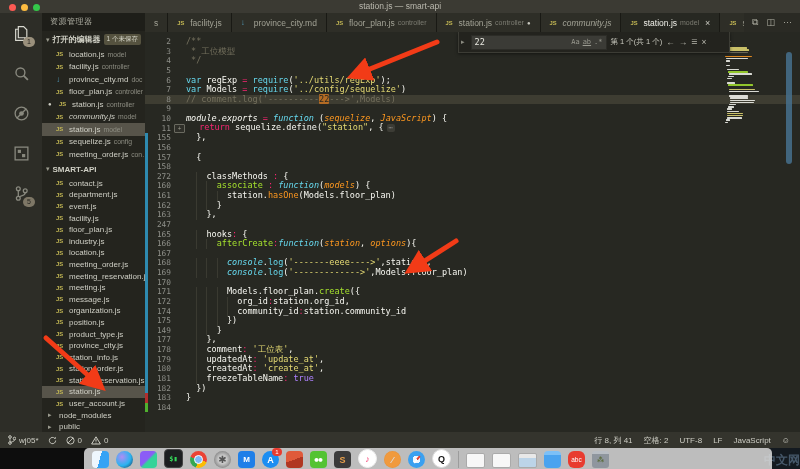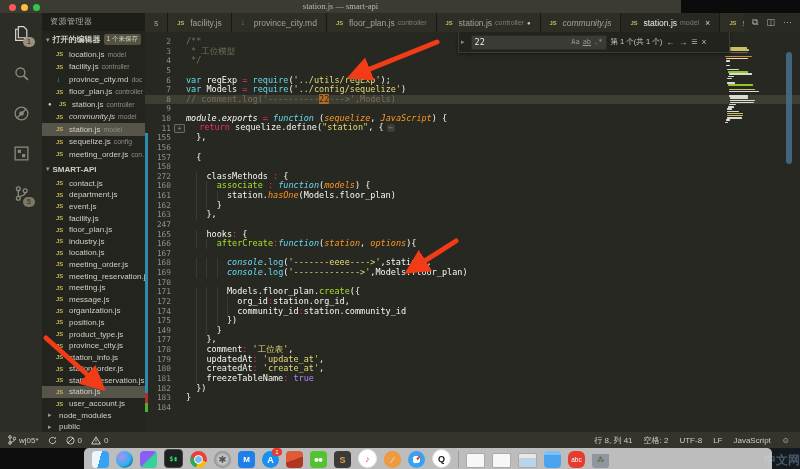--- a/index.html
+++ b/index.html
@@ -1,19 +1,19 @@
 <!DOCTYPE html>
 <html><head>
 <meta charset="utf-8">
 <style>
   html,body{margin:0;padding:0;background:#000;}
   #screen{position:relative;width:800px;height:469px;overflow:hidden;background:#0b0b0b;
     font-family:"Liberation Sans","DejaVu Sans",sans-serif;-webkit-font-smoothing:antialiased;}
   
-  #titlebar{position:absolute;left:0;top:0;width:681px;height:13px;background:#3b3a33;border-bottom:1px solid #23221d;font-family:Liberation Serif, serif;}
+  #titlebar{position:absolute;left:0;top:0;width:800px;height:13px;background:#3b3a33;border-bottom:1px solid #23221d;}
   #titlebar .title{display:block;text-align:center;font-size:8.5px;line-height:13px;color:#bab8ae;}
   .tl{position:absolute;top:3.5px;width:7px;height:7px;border-radius:50%;}
   #tl-close{left:9px;background:#fc5a53;}
   #tl-min{left:21px;background:#fdbc40;}
   #tl-zoom{left:33px;background:#34c84a;}
   
   #activitybar{position:absolute;left:0;top:13px;width:42px;height:419px;background:#2d2d27;}
   .ab-item{position:relative;width:42px;height:40px;display:flex;align-items:center;justify-content:center;opacity:.75;}
   .ab-item.active{opacity:1;}
   .ab-badge{position:absolute;right:7px;bottom:6px;min-width:10px;height:10px;border-radius:6px;background:#9a907c;
@@ -53,21 +53,21 @@
   .gmark{width:3px;height:100%;flex:none;}
   .gmark.mod{background:#2e8ab0;}
   .gmark.del{background:#b02e2e;}
   .gmark.add{background:#4fb02e;}
   .lnum{width:23px;flex:none;text-align:right;color:#8f908a;font-size:7.8px;padding-right:3px;}
   .foldbox{width:9px;flex:none;color:#9a9a8e;font-size:6px;text-align:center;}
   .foldbox.on{border:1px solid #6a6a60;border-radius:1px;height:7px;line-height:6px;margin-right:1px;background:#2f2f29;}
   .ltext{position:relative;flex:1;white-space:pre;margin-left:3px;}
   .guide{position:absolute;top:0;bottom:0;width:1px;background:#3a3a31;}
   .c-w{color:#f8f8f2;} .c-b{color:#66d9ef;} .c-bi{color:#66d9ef;font-style:italic;}
-  .c-p{color:#f92672;} .c-g{color:#a6e22e;} .c-o{color:#fd971f;font-style:italic;} .c-oi{color:#fd971f;font-style:italic;}
+  .c-p{color:#f92672;} .c-g{color:#a6e22e;} .c-o{color:#fd971f;} .c-oi{color:#fd971f;font-style:italic;}
   .c-y{color:#e6db74;} .c-c{color:#75715e;} .c-pu{color:#ae81ff;margin-top:26px;} .c-wi{color:#f8f8f2;font-style:italic;}
   .c-m{background:#b36b24;color:#272822;border-radius:1px;}
   .c-f{color:#999;background:#3c3c35;border-radius:2px;font-size:7px;padding:0 2px;margin-left:3px;}
   
   #minimap{position:absolute;left:580px;top:6px;width:46px;}
   .mrow{height:2.2px;display:flex;}
   .mbar{height:1.4px;margin-top:.4px;border-radius:.5px;opacity:.85;}
   #scrollThumb{position:absolute;left:641px;top:20px;width:6px;height:112px;background:#47708d;border-radius:3px;opacity:.85;}
   
   #findWidget{position:absolute;left:313px;top:0px;width:270px;height:20px;background:#23231e;

